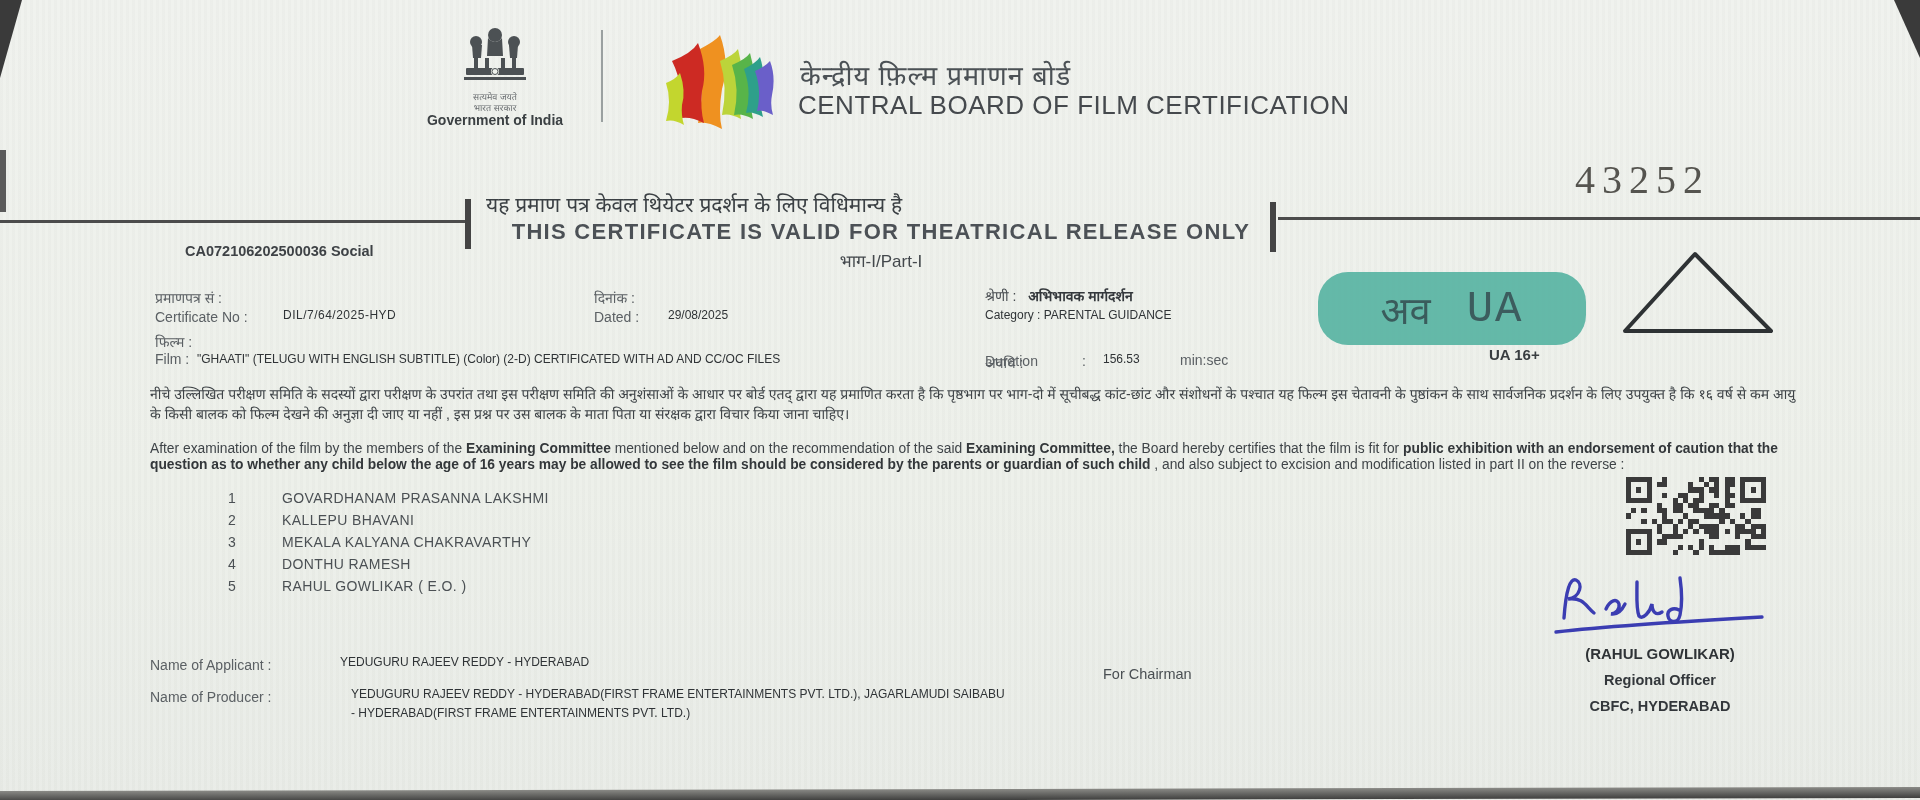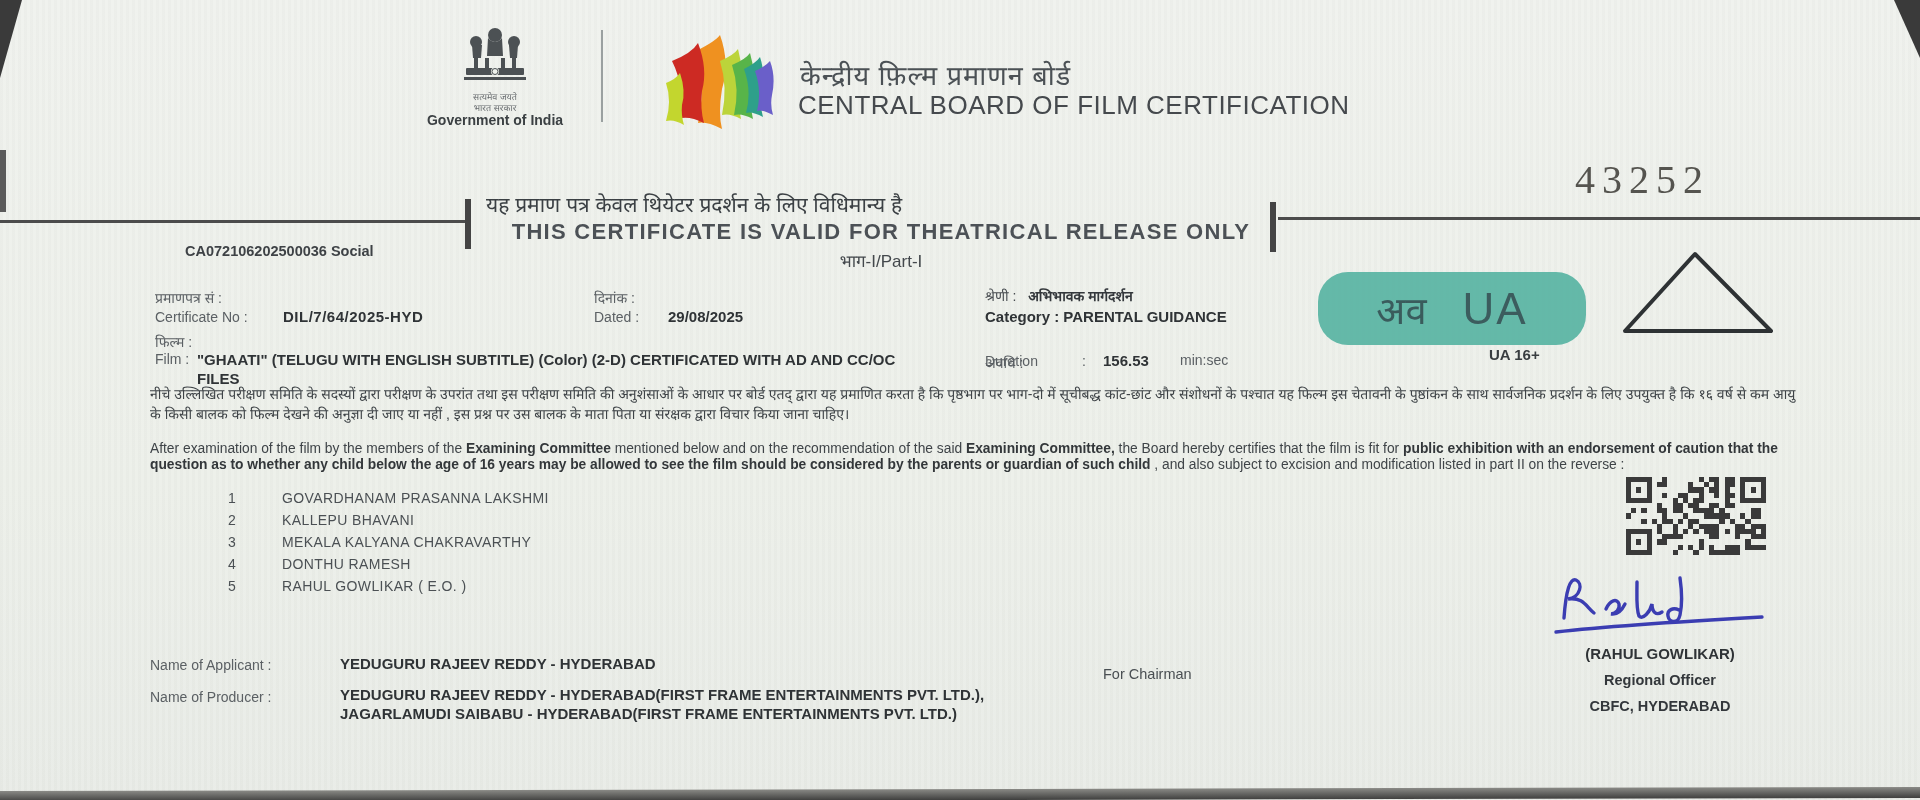--- a/index.html
+++ b/index.html
@@ -8,21 +8,21 @@
     position:relative;width:1920px;height:800px;
     background:#eef1ec;
     background-image:
       repeating-linear-gradient(90deg, rgba(0,0,0,0.015) 0 3px, rgba(255,255,255,0.025) 3px 6px),
       linear-gradient(180deg,#f0f2ee 0%,#edf0ea 60%,#e9ece7 100%);
     font-family:"Liberation Sans","DejaVu Sans",sans-serif;
     color:#3c4145;
   }
   .abs{position:absolute;}
   .lbl{color:#5b6064;font-size:14px;}
-  .val{color:#2f3336;font-weight:bold;font-size:15px;}
+  .val{color:#2f3336;font-weight:normal;font-size:12px;}
   
   .motto{font-size:9px;color:#6a6e71;text-align:center;width:150px;}
   .goi{font-size:14px;font-weight:bold;color:#3b4043;text-align:center;width:150px;}
   .divider{width:2px;background:#9aa0a0;}
   .board-hi{font-size:27px;color:#4b5155;letter-spacing:1px;}
   .board-en{font-size:26px;color:#45494d;letter-spacing:0.5px;}
   
   .band-hi{font-size:21px;color:#3b4044;text-align:left;width:790px;}
   .band-en{font-size:22px;font-weight:bold;color:#4c5156;letter-spacing:1.3px;text-align:center;width:790px;}
   .band-part{font-size:17px;color:#43484c;text-align:center;width:790px;}
@@ -34,31 +34,31 @@
   .para-hi{font-size:14px;line-height:19.5px;color:#3e4347;width:1648px;}
   .para-en{font-size:13.8px;line-height:15.8px;color:#3f4448;width:1648px;}
   .para-en .b{font-weight:bold;color:#33373a;}
   
   .mem{font-size:14px;color:#4b5054;letter-spacing:0.4px;height:22px;}
   .mem .no{position:absolute;left:228px;}
   .mem .nm{position:absolute;left:282px;white-space:nowrap;}
   
   .stamp{
     width:268px;height:73px;border-radius:30px;background:#5ab5a4;opacity:0.93;
-    display:flex;align-items:center;justify-content:center;gap:36px;
+    display:flex;align-items:center;justify-content:center;gap:36px;font-family:Liberation Mono, monospace;
   }
   .stamp .hi{font-size:38px;color:#2d5152;}
   .stamp .en{font-size:44px;color:#2f5254;letter-spacing:2px;}
   .ua16{font-size:15px;font-weight:bold;color:#383d40;}
   
   .sig-name{font-size:15px;font-weight:bold;color:#2f3336;text-align:center;width:240px;}
   .sig-line{font-size:14.5px;font-weight:bold;color:#33373b;text-align:center;width:240px;}
   .further{font-size:14.5px;color:#45494d;}
   .forch{font-size:14.5px;color:#4a4f53;}
-  .prod-val{width:655px;line-height:19px;}
+  .prod-val{width:655px;line-height:19px;margin-left:11px;}
   
   .art{background:#3a3a3a;}
 </style>
 </head>
 <body>
 
 <div id="cert">
 
   <svg class="abs" style="left:452px;top:26px;" width="86" height="62" viewBox="0 0 86 62" fill="#4c5154">
     <circle cx="43" cy="9" r="7"></circle>

